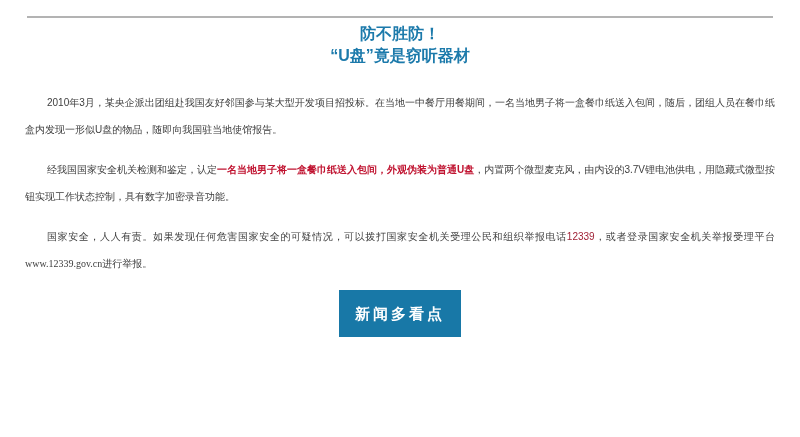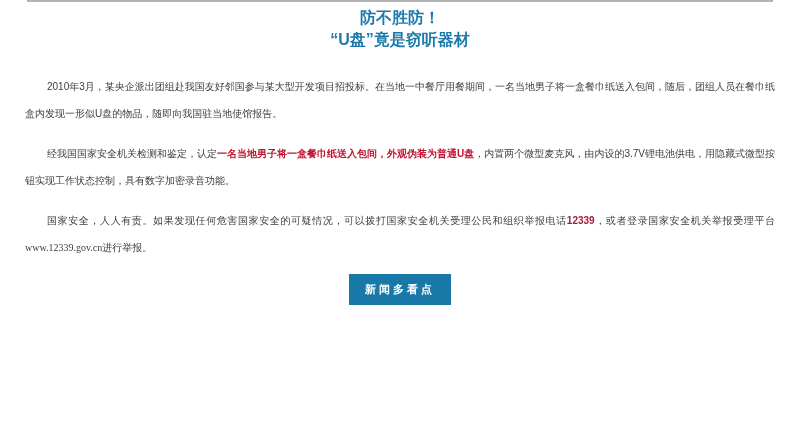--- a/index.html
+++ b/index.html
@@ -3,21 +3,21 @@
 <meta charset="utf-8">
 <style>
   html, body {
     margin: 0;
     padding: 0;
     background: #ffffff;
     font-family: "Liberation Sans", "DejaVu Sans", sans-serif;
   }
   .page {
     width: 750px;
-    margin: 0 auto;
+    margin: 16px auto;
     padding: 0 25px;
     background: #ffffff;
   }
   .top-rule {
     height: 2px;
     background: var(--top-rule, #b3b3b3);
     margin: 0 2px;
   }
   .title-block {
     margin: 5px 0 0 0;
@@ -37,38 +37,38 @@
   }
   .para { margin: 13px 0; text-indent: 2.2em; }
   .para:first-child { margin-top: 0; }
   .seg-normal {}
   .seg-highlight {
     color: var(--highlight-red, #c01330);
     font-weight: bold;
   }
   .seg-phone {
     color: var(--phone-red, #a02236);
-    font-weight: bold;
+    font-weight: normal;
   }
   .seg-url {
     font-family: "Liberation Serif", serif;
   }
   .button-row {
     margin-top: 12px;
     text-align: center;
   }
   .news-btn {
     display: inline-block;
     background: var(--button-bg, #1878a7);
     color: var(--button-text, #ffffff);
-    font-size: 11px;
+    font-size: 15px;
     font-weight: bold;
     letter-spacing: 3px;
     line-height: 23px;
-    padding: 4px 16px;
+    padding: 12px 16px;
     cursor: pointer;
     border: none;
   }
 </style>
 </head>
 <body>
 
 <div class="page">
 
   <div class="top-rule"></div>

